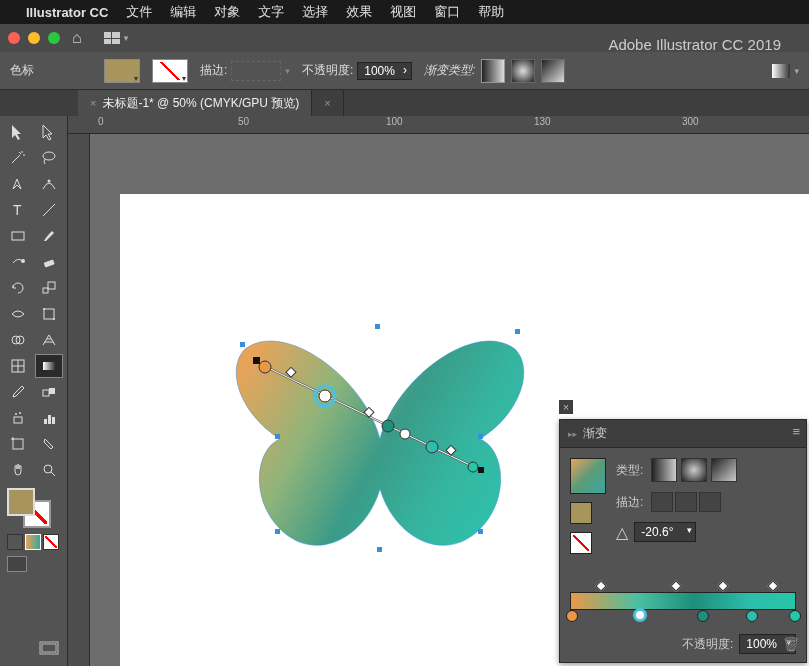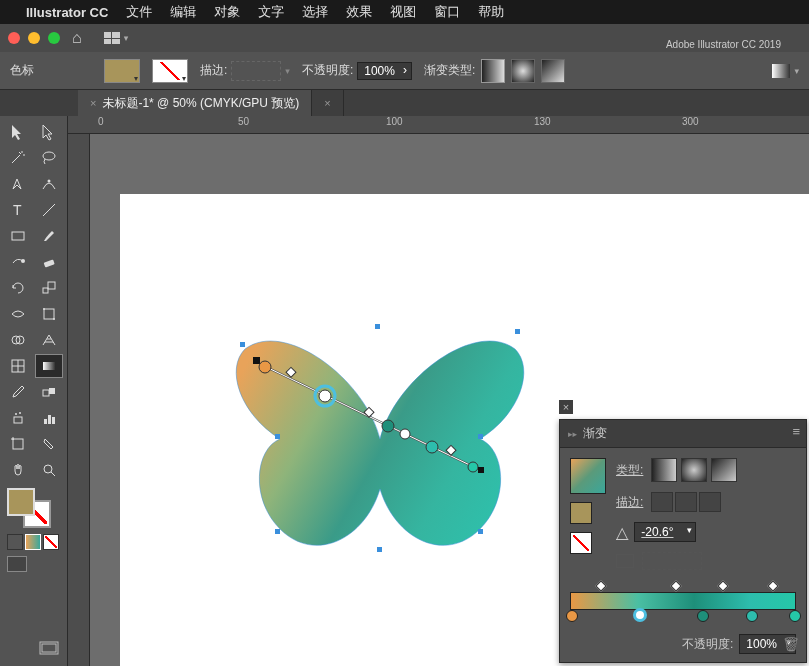--- a/index.html
+++ b/index.html
@@ -15,34 +15,34 @@
     .winheader { height: 28px; background: #4a4a4a; display: flex; align-items: center; padding: 0 8px; }
     .traffic { display: flex; gap: 8px; }
     .traffic div { width: 12px; height: 12px; border-radius: 50%; }
     .tr-red { background: #ff5f57; }
     .tr-yel { background: #ffbd2e; }
     .tr-grn { background: #28c940; }
     .home-icon { margin-left: 12px; color: #ccc; font-size: 16px; }
     .arrange-icon { margin-left: 22px; color: #ccc; display: flex; align-items: center; gap: 4px; }
     .arrange-icon .grid { width: 16px; height: 12px; display: grid; grid-template-columns: 1fr 1fr; grid-template-rows: 1fr 1fr; gap: 1px; }
     .arrange-icon .grid div { background: #ccc; }
-    .winlabel { margin-left: auto; color: #ccc; font-size: 10px; padding-right: 20px; margin-top: 12px; }
+    .winlabel { margin-left: auto; color: #ccc; font-size: 15px; padding-right: 20px; margin-top: 12px; }
 
     
     .ctrlbar { height: 38px; background: #535353; border-bottom: 1px solid #2a2a2a; display: flex; align-items: center; padding: 0 10px; gap: 12px; color: #ddd; font-size: 12px; }
     .ctrlbar .label { min-width: 30px; }
     .swatch { width: 36px; height: 24px; border: 1px solid #888; position: relative; }
     .swatch.olive { background: #a8955b; }
     .swatch.none { background: #fff; }
     .swatch.none::after { content: ""; position: absolute; left: 2px; top: 2px; right: 2px; bottom: 2px; background: linear-gradient(45deg, transparent 46%, red 46%, red 54%, transparent 54%); }
     .stroke-weight { display: flex; align-items: center; gap: 4px; }
     .opacity { display: flex; align-items: center; gap: 4px; }
     .op-val { background: #3a3a3a; border: 1px solid #222; padding: 1px 16px 1px 6px; position: relative; color: #fff; }
     .op-val::after { content: "›"; position: absolute; right: 4px; top: 0; }
-    .gradtype { display: flex; align-items: center; gap: 6px; }
+    .gradtype { display: flex; align-items: center; gap: 6px; font-style: italic; }
     .gt-btn { width: 24px; height: 24px; border: 1px solid #666; background: #444; }
     .gt-linear { background: linear-gradient(90deg,#222,#ddd); border: 1px solid #999; }
     .gt-radial { background: radial-gradient(circle,#ddd,#222); }
     .gt-free { background: linear-gradient(135deg,#222,#ddd); }
     .edit-grad { margin-left: auto; display: flex; align-items: center; gap: 4px; color: #bbb; }
     .edit-grad .box { width: 18px; height: 14px; background: linear-gradient(90deg,#fff,#333); }
 
     
     .doctabs { height: 26px; background: #3e3e3e; display: flex; align-items: stretch; padding-left: 78px; font-size: 12px; }
     .doctab { display: flex; align-items: center; padding: 0 12px; color: #bbb; gap: 6px; border-right: 1px solid #2a2a2a; }
@@ -87,21 +87,21 @@
     
     .gradpanel { position: absolute; right: 2px; top: 303px; width: 248px; background: #535353; border: 1px solid #2a2a2a; box-shadow: 0 2px 6px rgba(0,0,0,.4); color: #ccc; font-size: 12px; }
     .gp-titlebar { height: 28px; display: flex; align-items: center; padding: 0 8px; background: #3e3e3e; border-bottom: 1px solid #2a2a2a; }
     .gp-body { padding: 10px; display: flex; gap: 10px; }
     .gp-left { display: flex; flex-direction: column; gap: 6px; }
     .gp-preview { width: 36px; height: 36px; background: linear-gradient(135deg,#e8a35a 0%,#5b9a7a 50%,#3aa79b 100%); border: 1px solid #222; }
     .gp-solid-sw { width: 22px; height: 22px; background: #a8955b; border: 1px solid #222; margin-top: 2px; }
     .gp-none { width: 22px; height: 22px; background: #fff; border: 1px solid #222; position: relative; margin-top: 2px; }
     .gp-none::after { content:""; position:absolute; inset:2px; background: linear-gradient(45deg,transparent 44%,red 44%,red 56%,transparent 56%); }
     .gp-right { flex: 1; display: flex; flex-direction: column; gap: 10px; }
-    .gp-row { display: flex; align-items: center; gap: 8px; text-decoration: underline; }
+    .gp-row { display: flex; align-items: center; gap: 8px; }
     .gp-types { display: flex; gap: 4px; }
     .gp-tbtn { width: 26px; height: 24px; border: 1px solid #333; }
     .gp-tb-lin { background: linear-gradient(90deg,#222,#ccc); }
     .gp-tb-rad { background: radial-gradient(circle,#ccc,#222); }
     .gp-tb-free { background: linear-gradient(135deg,#222,#ccc); }
     .gp-strokebtns { display: flex; gap: 2px; }
     .gp-sbtn { width: 22px; height: 20px; border: 1px solid #333; background: #444; }
     .gp-angle { display: flex; align-items: center; gap: 6px; }
     .gp-angle-val { background: #3c3c3c; border: 1px solid #222; padding: 2px 22px 2px 6px; color: #fff; position: relative; }
     .gp-angle-val::after { content:"▾"; position:absolute; right:4px; font-size:9px; }

